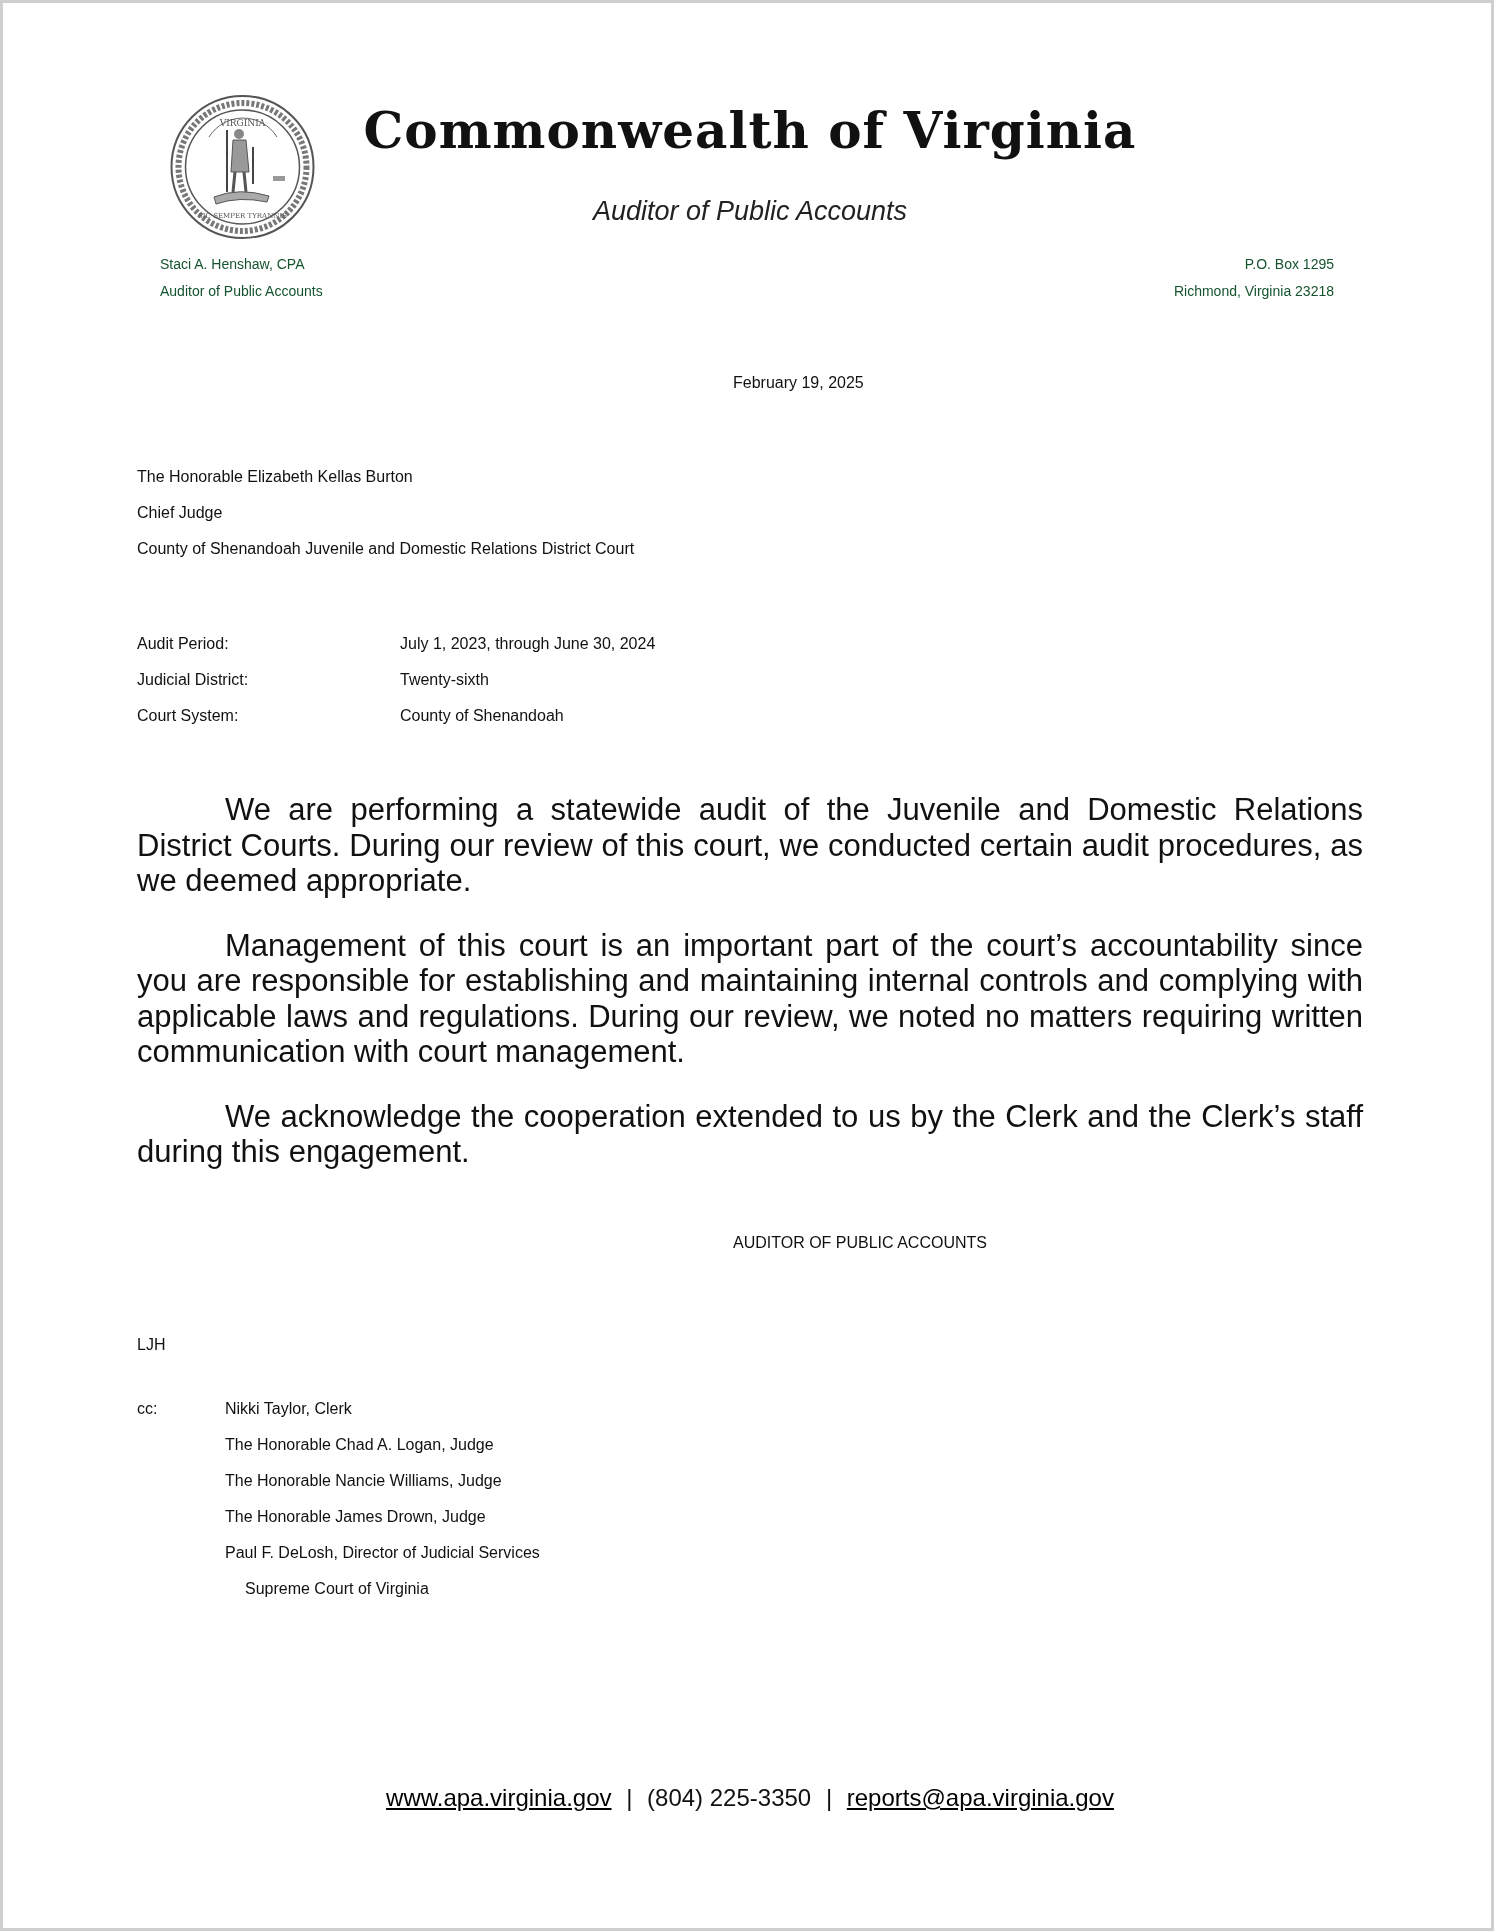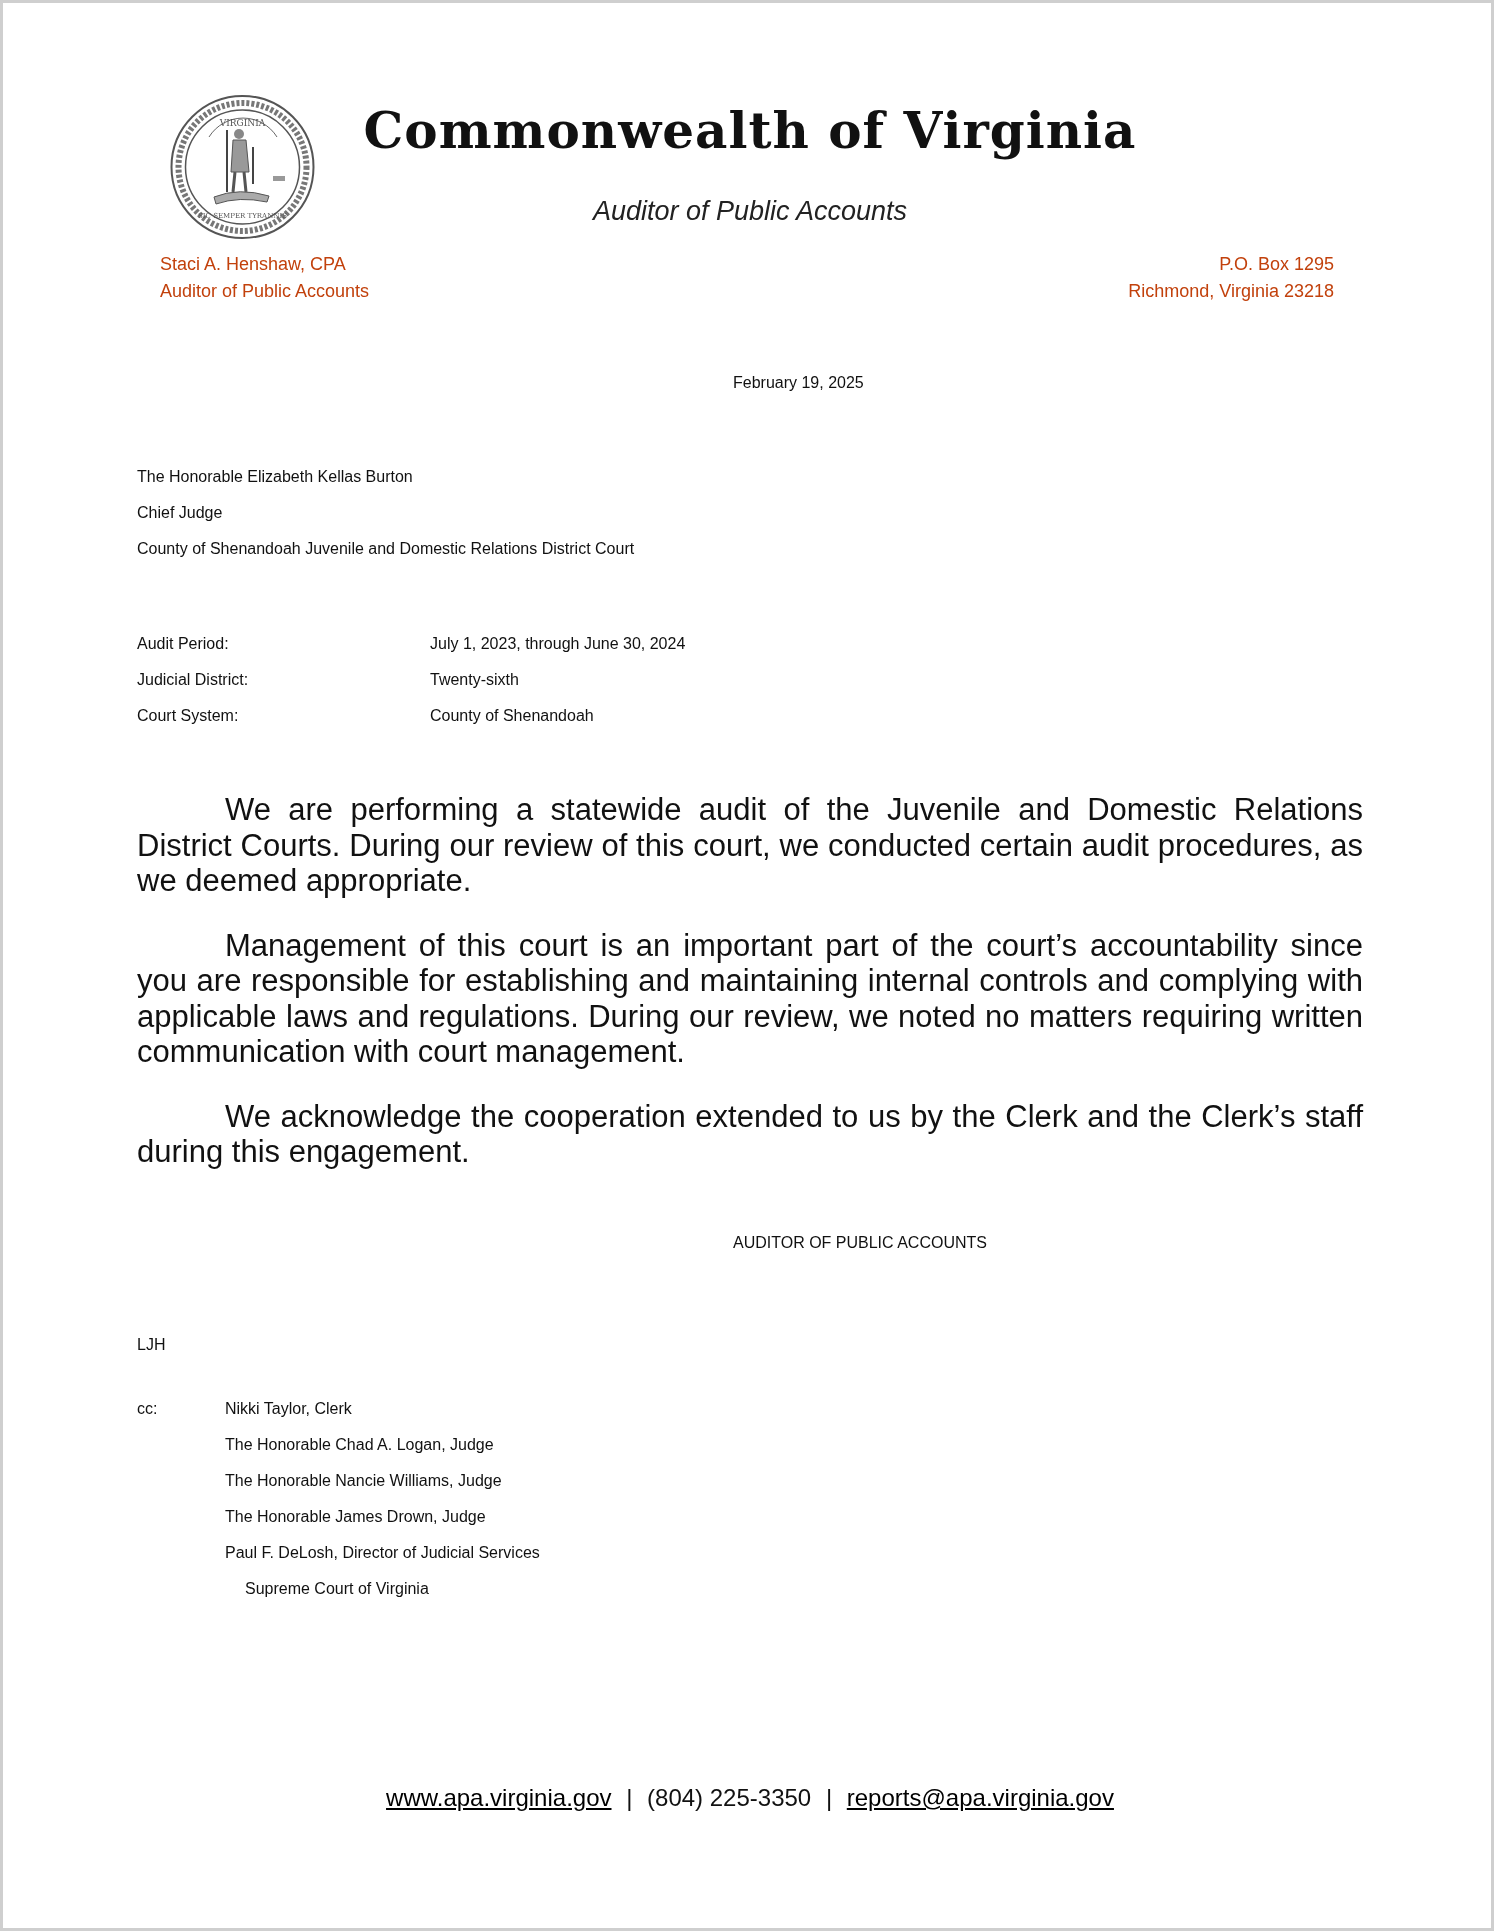--- a/index.html
+++ b/index.html
@@ -25,28 +25,28 @@
     position: absolute; left: 0; width: 1494px; top: 98px;
     text-align: center;
     font-family: "DejaVu Serif", "Liberation Serif", serif;
     font-weight: bold; font-size: 50px; letter-spacing: 1px;
     color: #111;
   }
   .subtitle {
     position: absolute; left: 0; width: 1494px; top: 193px;
     text-align: center; font-style: italic; font-size: 27px; color: #222;
   }
-  .small { font-size: 18px; line-height: 27px; color: #c2410c; }
+  .small { font-size: 14px; line-height: 27px; color: #14532d; }
   .addr-left { left: 157px; top: 248px; }
   .addr-right { right: 157px; top: 248px; text-align: right; }
   .body-text { font-size: 16px; line-height: 36px; }
   .date { left: 730px; top: 362px; }
   .recipient { left: 134px; top: 456px; }
   .info { left: 134px; top: 623px; }
-  .info-row { display: flex; gap: 30px; }
+  .info-row { display: flex; }
   .info-label { width: 263px; }
   .paras {
     position: absolute; left: 134px; width: 1226px; top: 789px;
     font-size: 31px; line-height: 35.5px;
   }
   .paras p { margin: 0 0 29px 0; text-align: justify; text-indent: 88px; }
   .sig { left: 730px; top: 1222px; }
   .initials { left: 134px; top: 1324px; }
   .cc { left: 134px; top: 1388px; }
   .cc-row { display: flex; }

